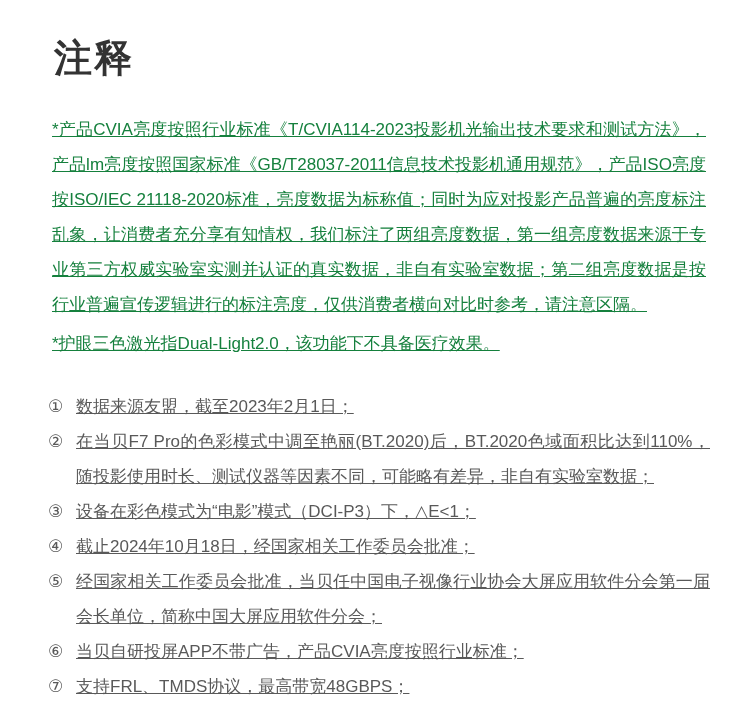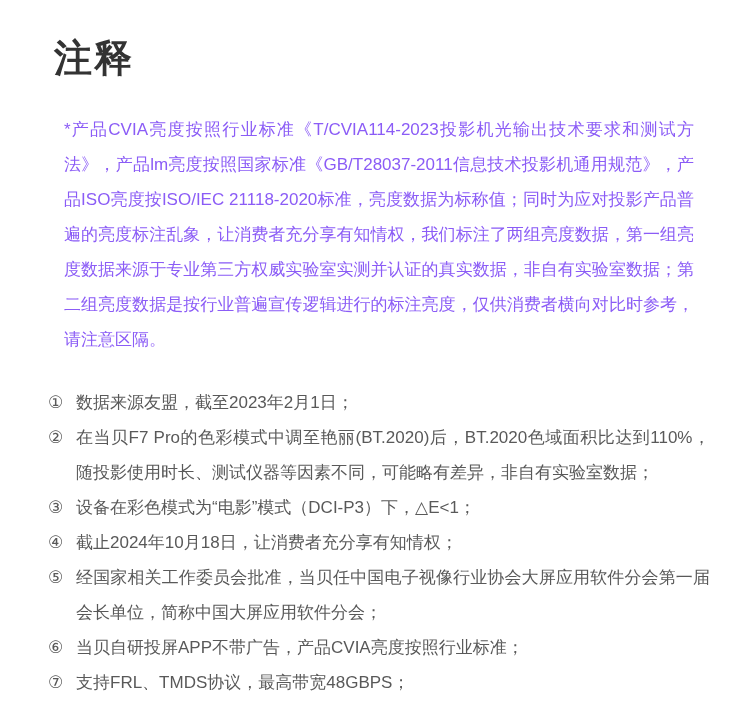--- a/index.html
+++ b/index.html
@@ -23,77 +23,80 @@
   }
   .page-title {
     margin: 0 0 30px 6px;
     font-size: 38px;
     line-height: 48px;
     font-weight: 700;
     letter-spacing: 2px;
     color: #333333;
   }
   .para {
-    margin: 16px;
+    margin: 4px;
     font-size: 17px;
     line-height: 35px;
-    color: #8b5cf6;
+    color: #15803d;
     text-align: justify;
     text-justify: inter-ideograph;
+    text-decoration: underline;
   }
   .notes-list {
     margin-top: 28px;
   }
   .note-item {
     display: flex;
     align-items: flex-start;
     font-size: 17px;
     line-height: 35px;
     color: #595959;
   }
   .note-marker {
     flex: 0 0 28px;
     color: #595959;
   }
   .note-text {
     flex: 1;
     text-align: justify;
     text-justify: inter-ideograph;
+    text-decoration: underline;
   }
 </style>
 </head>
 <body>
 
 <div class="page">
 
   <h1 class="page-title">注释</h1>
 
   <p class="para">*产品CVIA亮度按照行业标准《T/CVIA114-2023投影机光输出技术要求和测试方法》，产品lm亮度按照国家标准《GB/T28037-2011信息技术投影机通用规范》，产品ISO亮度按ISO/IEC 21118-2020标准，亮度数据为标称值；同时为应对投影产品普遍的亮度标注乱象，让消费者充分享有知情权，我们标注了两组亮度数据，第一组亮度数据来源于专业第三方权威实验室实测并认证的真实数据，非自有实验室数据；第二组亮度数据是按行业普遍宣传逻辑进行的标注亮度，仅供消费者横向对比时参考，请注意区隔。</p>
 
+  <p class="para">*护眼三色激光指Dual-Light2.0，该功能下不具备医疗效果。</p>
 
   <div class="notes-list">
 
     <div class="note-item">
       <span class="note-marker">①</span>
       <span class="note-text">数据来源友盟，截至2023年2月1日；</span>
     </div>
 
     <div class="note-item">
       <span class="note-marker">②</span>
       <span class="note-text">在当贝F7 Pro的色彩模式中调至艳丽(BT.2020)后，BT.2020色域面积比达到110%，随投影使用时长、测试仪器等因素不同，可能略有差异，非自有实验室数据；</span>
     </div>
 
     <div class="note-item">
       <span class="note-marker">③</span>
       <span class="note-text">设备在彩色模式为“电影”模式（DCI-P3）下，△E&lt;1；</span>
     </div>
 
     <div class="note-item">
       <span class="note-marker">④</span>
-      <span class="note-text">截止2024年10月18日，让消费者充分享有知情权；</span>
+      <span class="note-text">截止2024年10月18日，经国家相关工作委员会批准；</span>
     </div>
 
     <div class="note-item">
       <span class="note-marker">⑤</span>
       <span class="note-text">经国家相关工作委员会批准，当贝任中国电子视像行业协会大屏应用软件分会第一届会长单位，简称中国大屏应用软件分会；</span>
     </div>
 
     <div class="note-item">
       <span class="note-marker">⑥</span>
       <span class="note-text">当贝自研投屏APP不带广告，产品CVIA亮度按照行业标准；</span>

